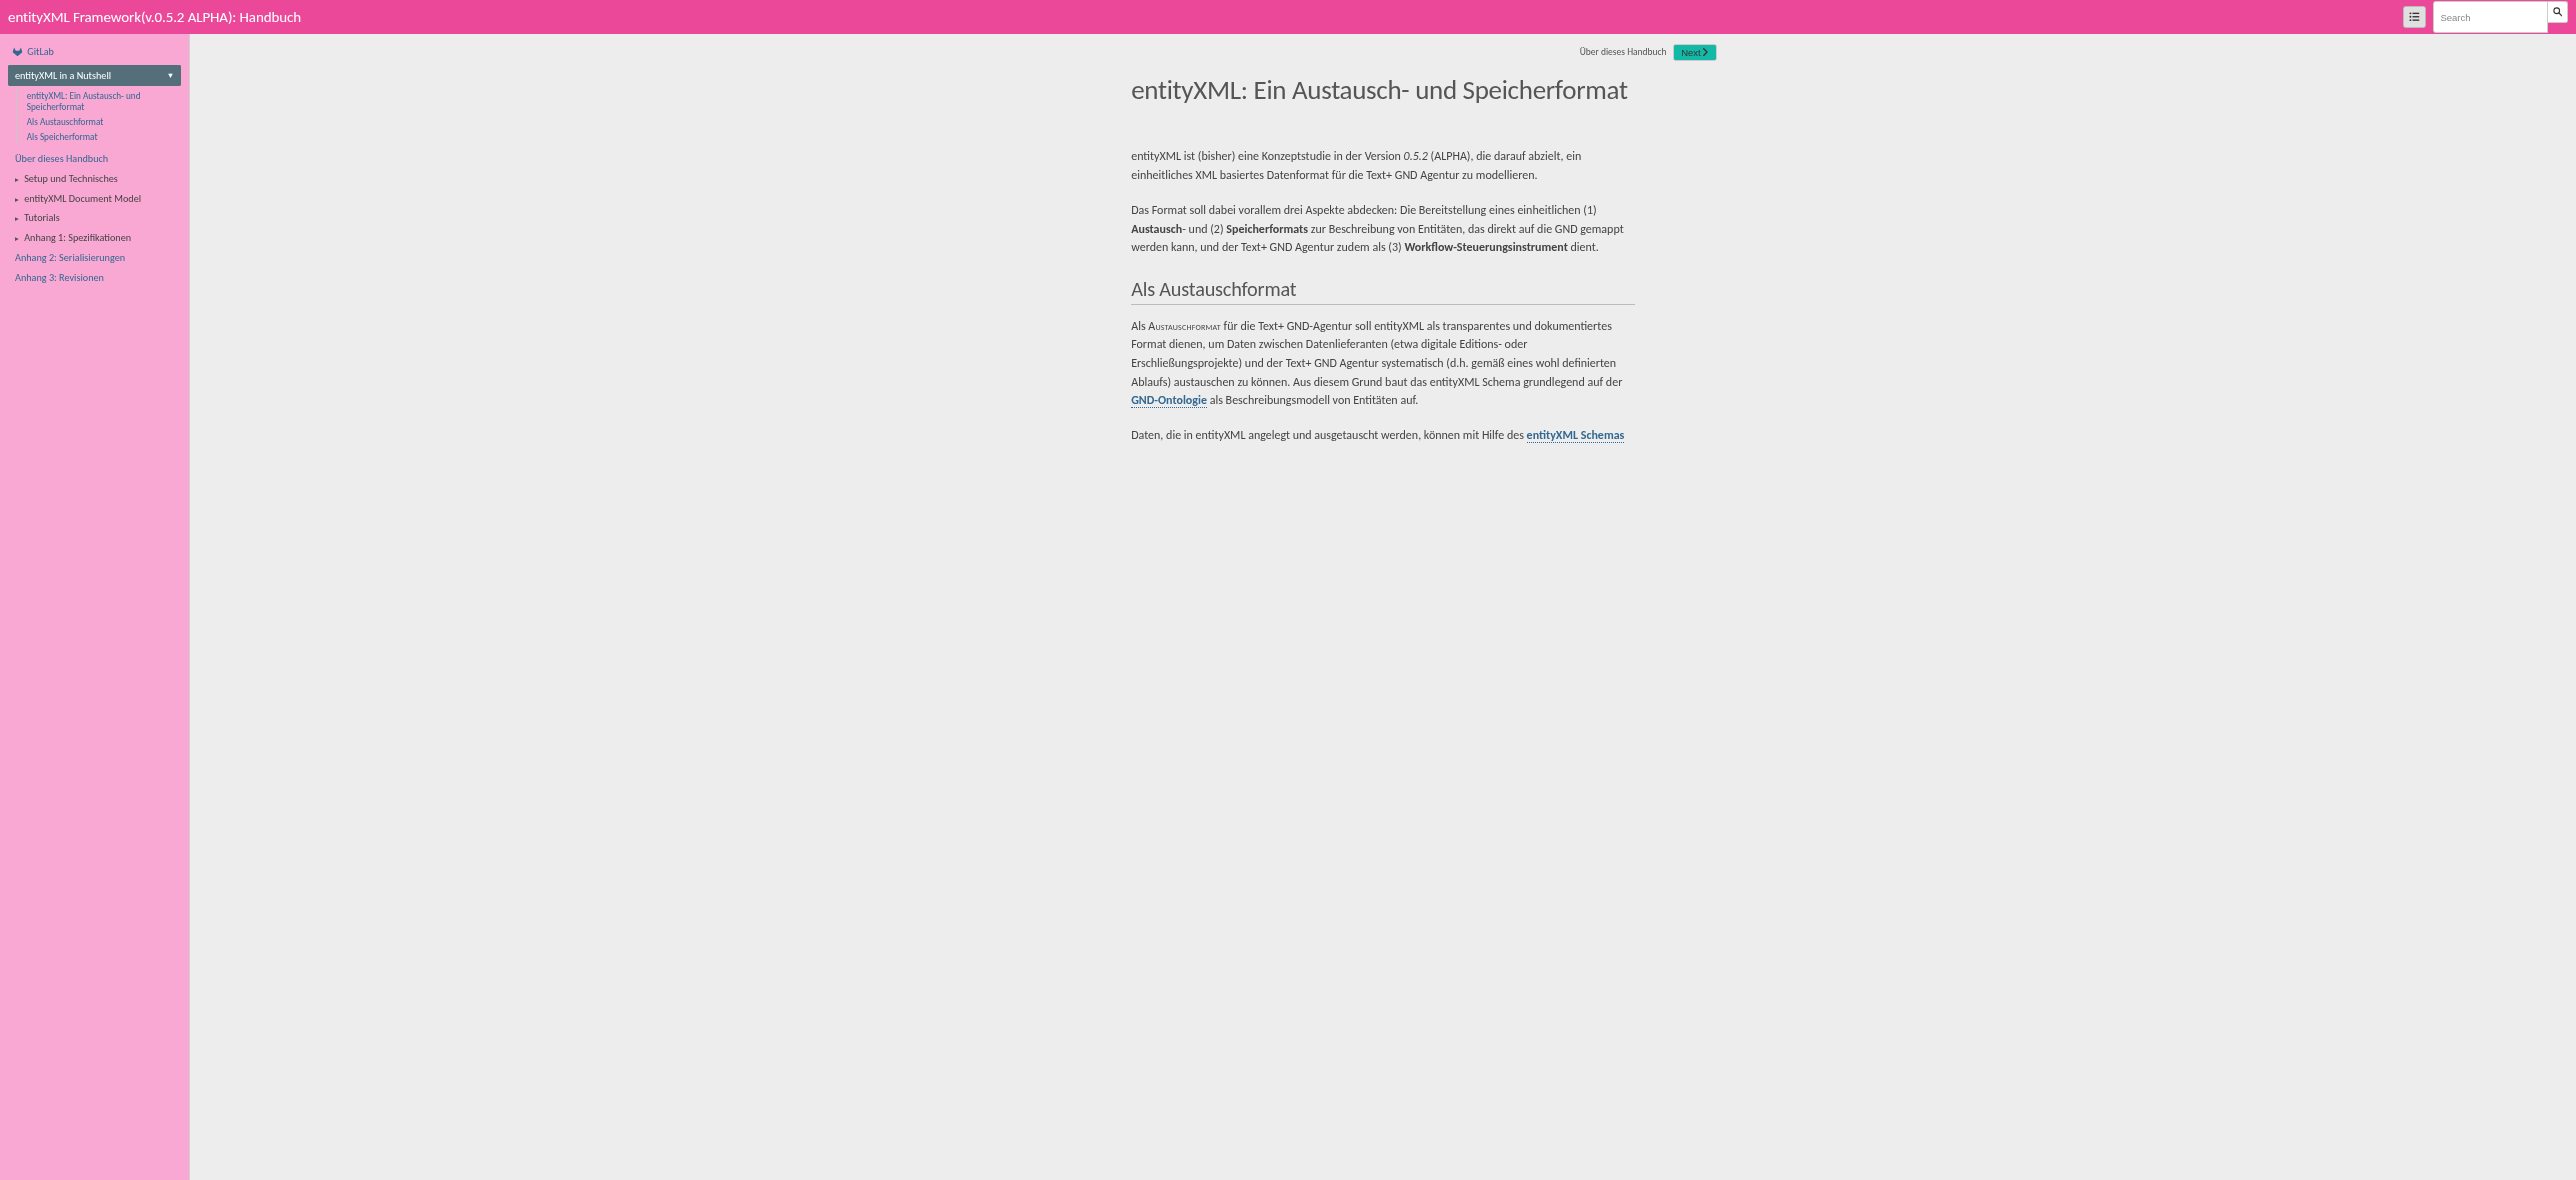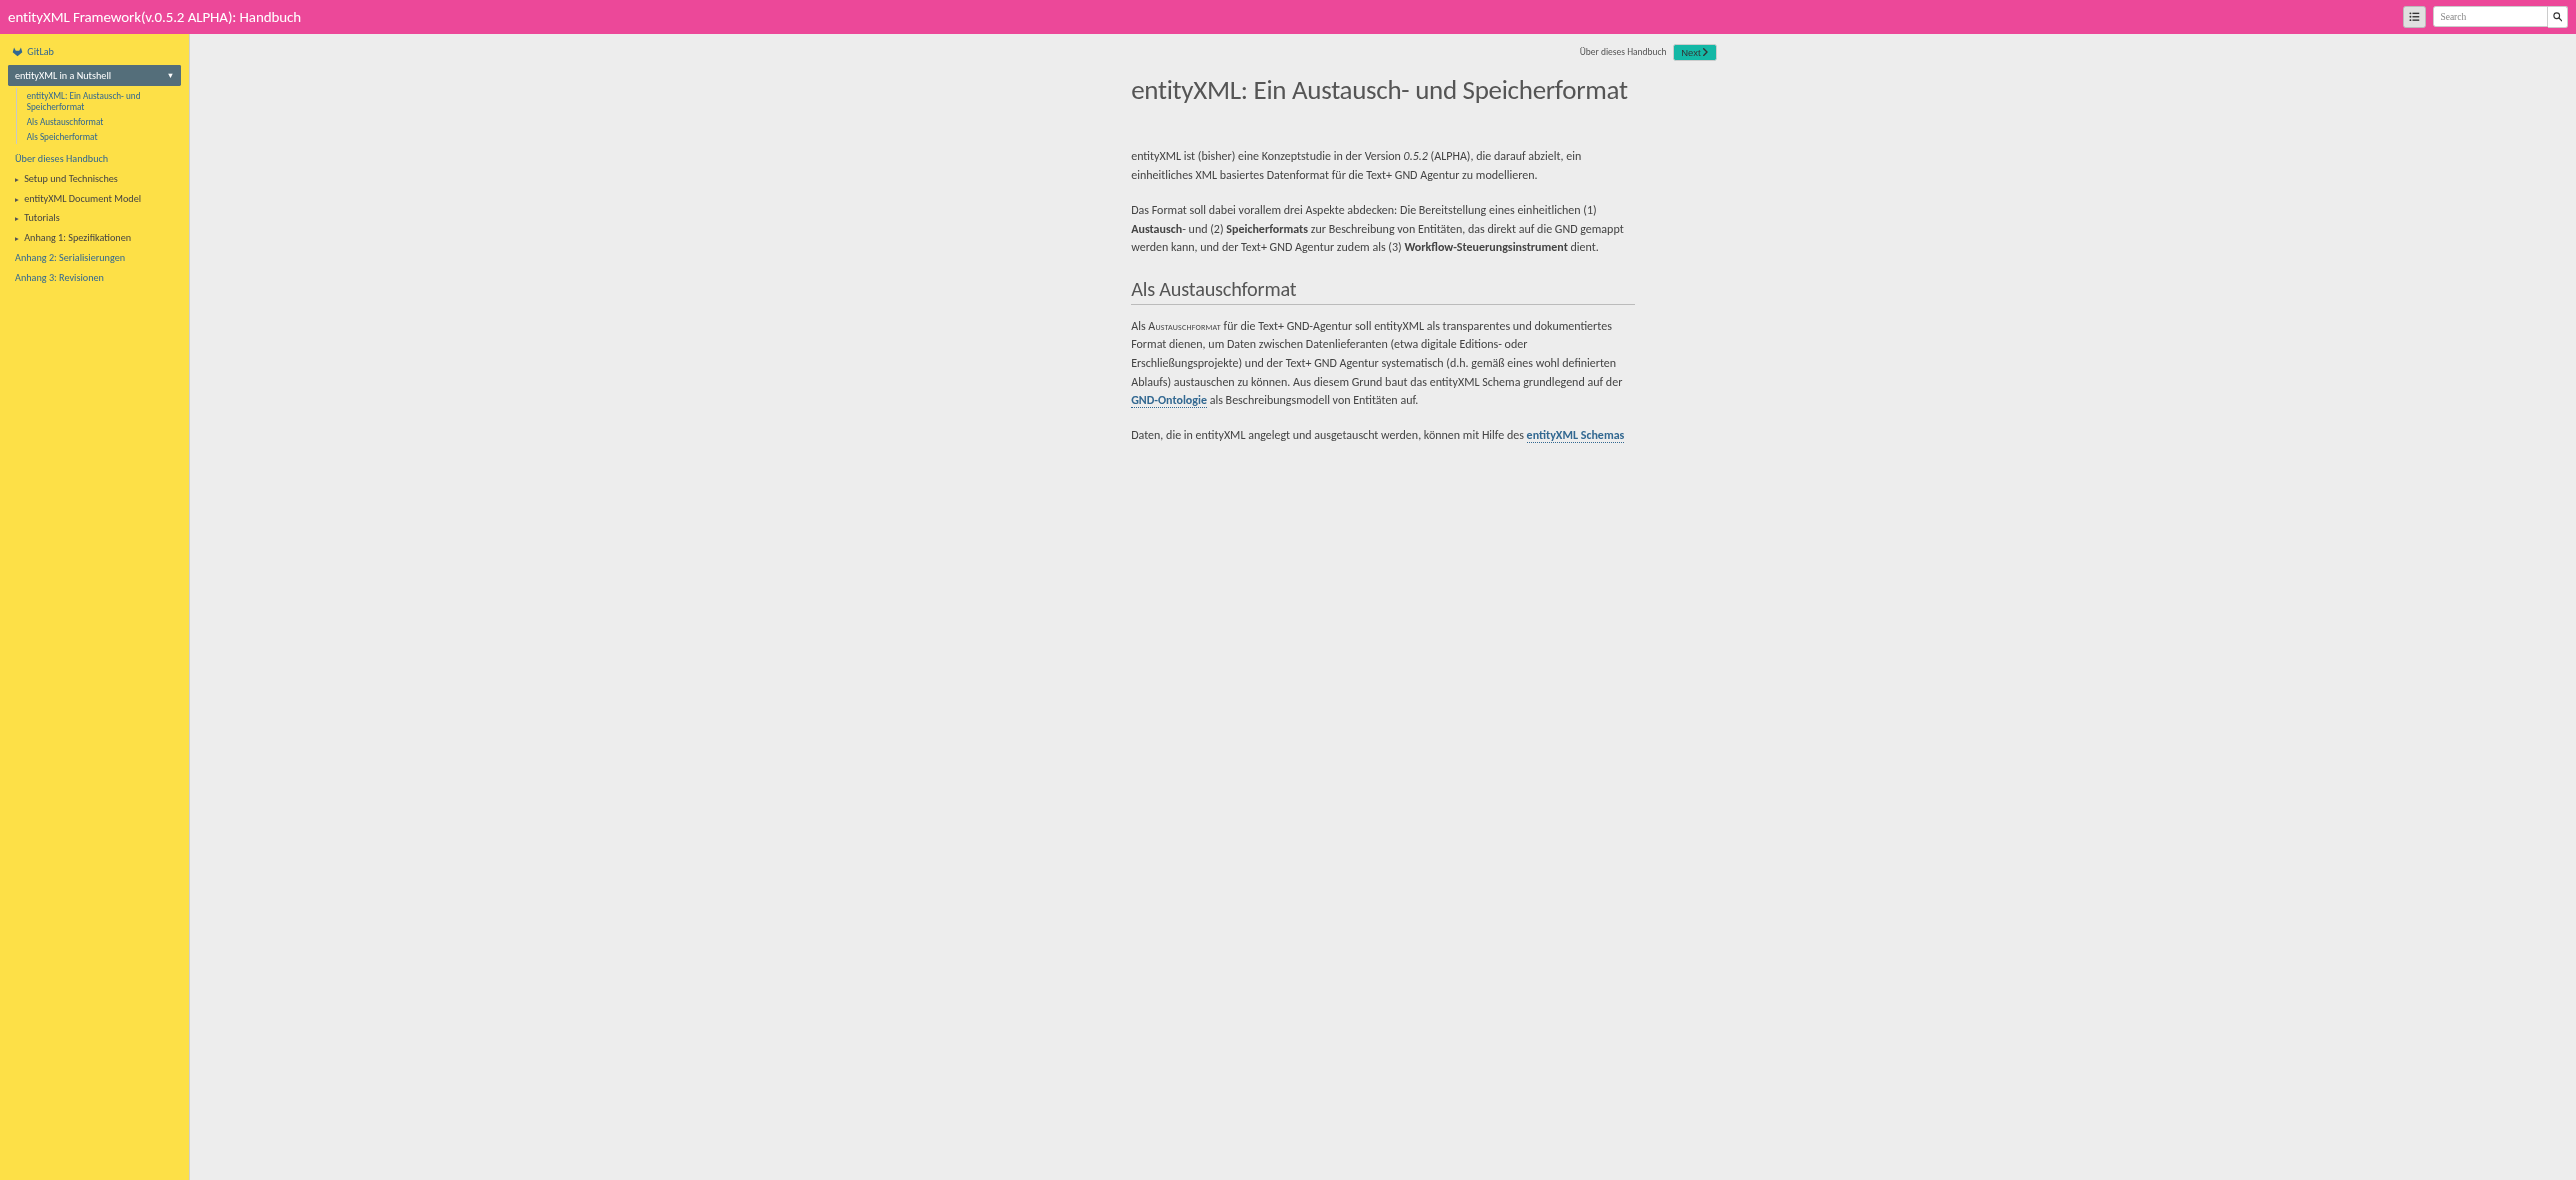--- a/index.html
+++ b/index.html
@@ -10,32 +10,32 @@
     padding: 0 8.1px; z-index: 100;
   }
   .header-title { font-size: 15px; font-weight: 400; flex: 1; letter-spacing: -0.1px; }
   .btn-toc {
     background: #e0e0e0; border: 0.7px solid #bbb; border-radius: 2.7px;
     width: 23px; height: 22px; display: flex; align-items: center; justify-content: center;
     margin-right: 6.8px; cursor: pointer; color: #333;
   }
   .search-wrap { display: flex; }
   .search-input {
-    width: 115px; height: 21px; border: 0.7px solid #ccc; border-radius: 2.7px 0 0 2.7px;
-    padding: 0 6.8px; font-size: 9.5px; outline: none; color: #333; font-family: Liberation Serif, serif;
+    width: 115px; height: 32px; border: 0.7px solid #ccc; border-radius: 2.7px 0 0 2.7px;
+    padding: 0 6.8px; font-size: 9.5px; outline: none; color: #333;
   }
   .search-input::placeholder { color: #888; }
   .search-btn {
     width: 20.3px; height: 22px; background: #fff; border: 0.7px solid #ccc; border-left: none;
     border-radius: 0 2.7px 2.7px 0; display: flex; align-items: center; justify-content: center;
     cursor: pointer; color: #333;
   }
   .page { display: flex; padding-top: 34px; min-height: 100%; }
   .sidebar {
-    width: 190px; flex: 0 0 190px; background: #fde047; border-right: 0.7px solid #d0d0d0;
+    width: 190px; flex: 0 0 190px; background: #f9a8d4; border-right: 0.7px solid #d0d0d0;
     padding: 8.1px 0; font-size: 10.2px;
   }
   .sidebar ul { list-style: none; }
   .gitlab-item { padding: 2.7px 12.2px 6.8px; display: flex; align-items: center; gap: 4.1px; }
   .gitlab-item a { color: #326891; text-decoration: none; }
   .nav-active {
     background: #546e7a; color: #fff; margin: 0 8.1px; padding: 4.1px 6.8px;
     display: flex; justify-content: space-between; align-items: center; border-radius: 1.4px;
   }
   .nav-active .dropdown { font-size: 7.5px; }

